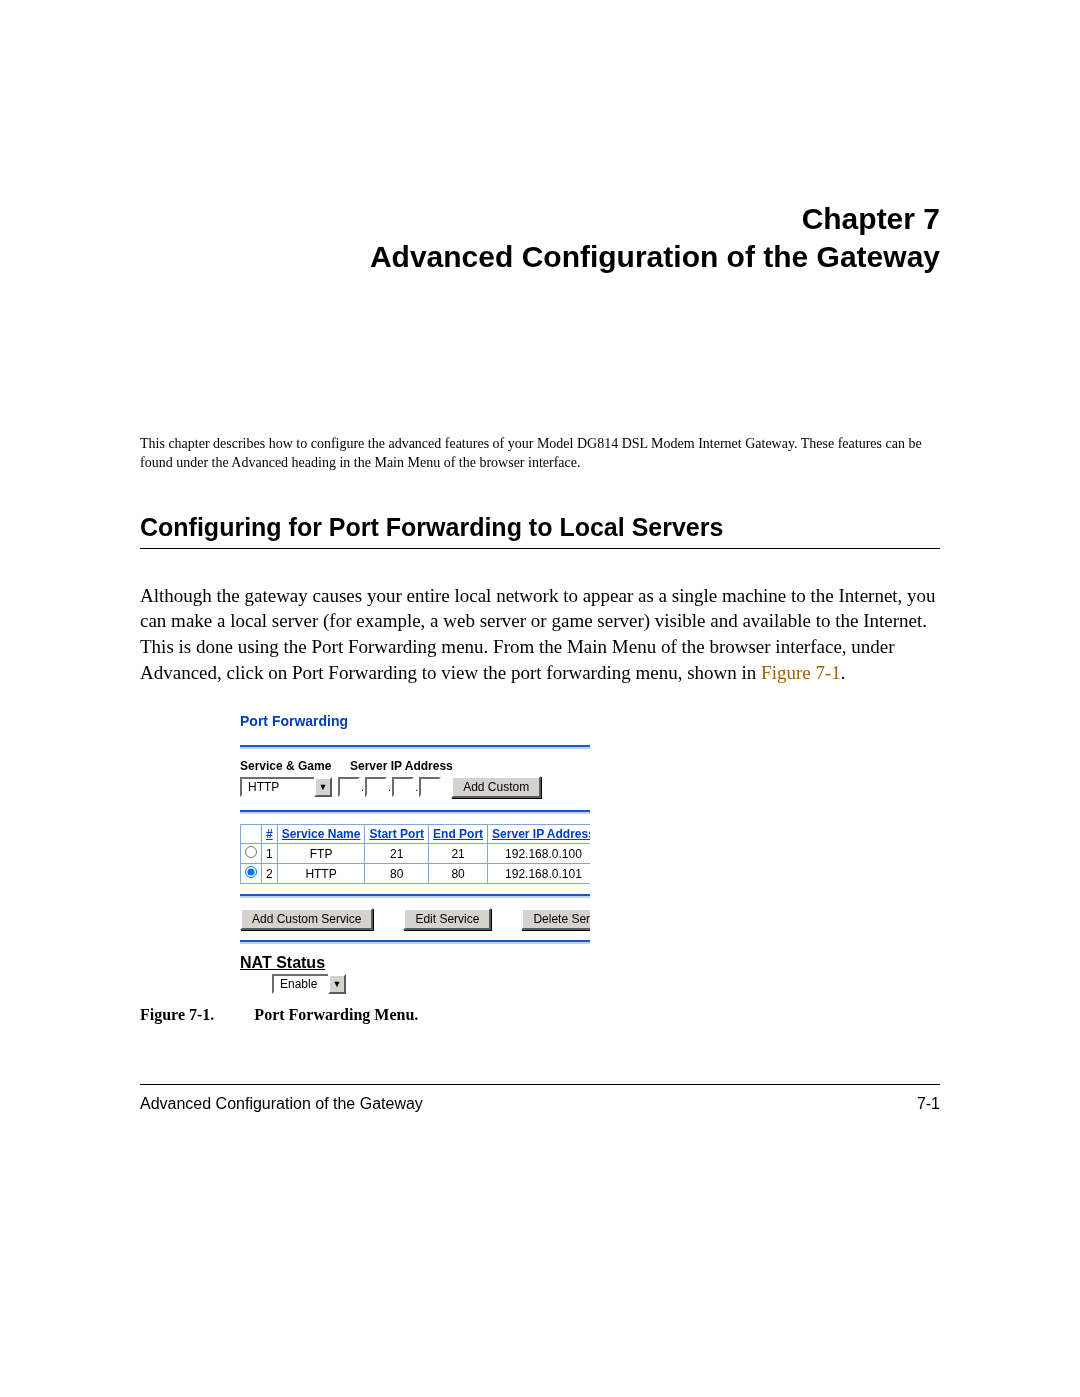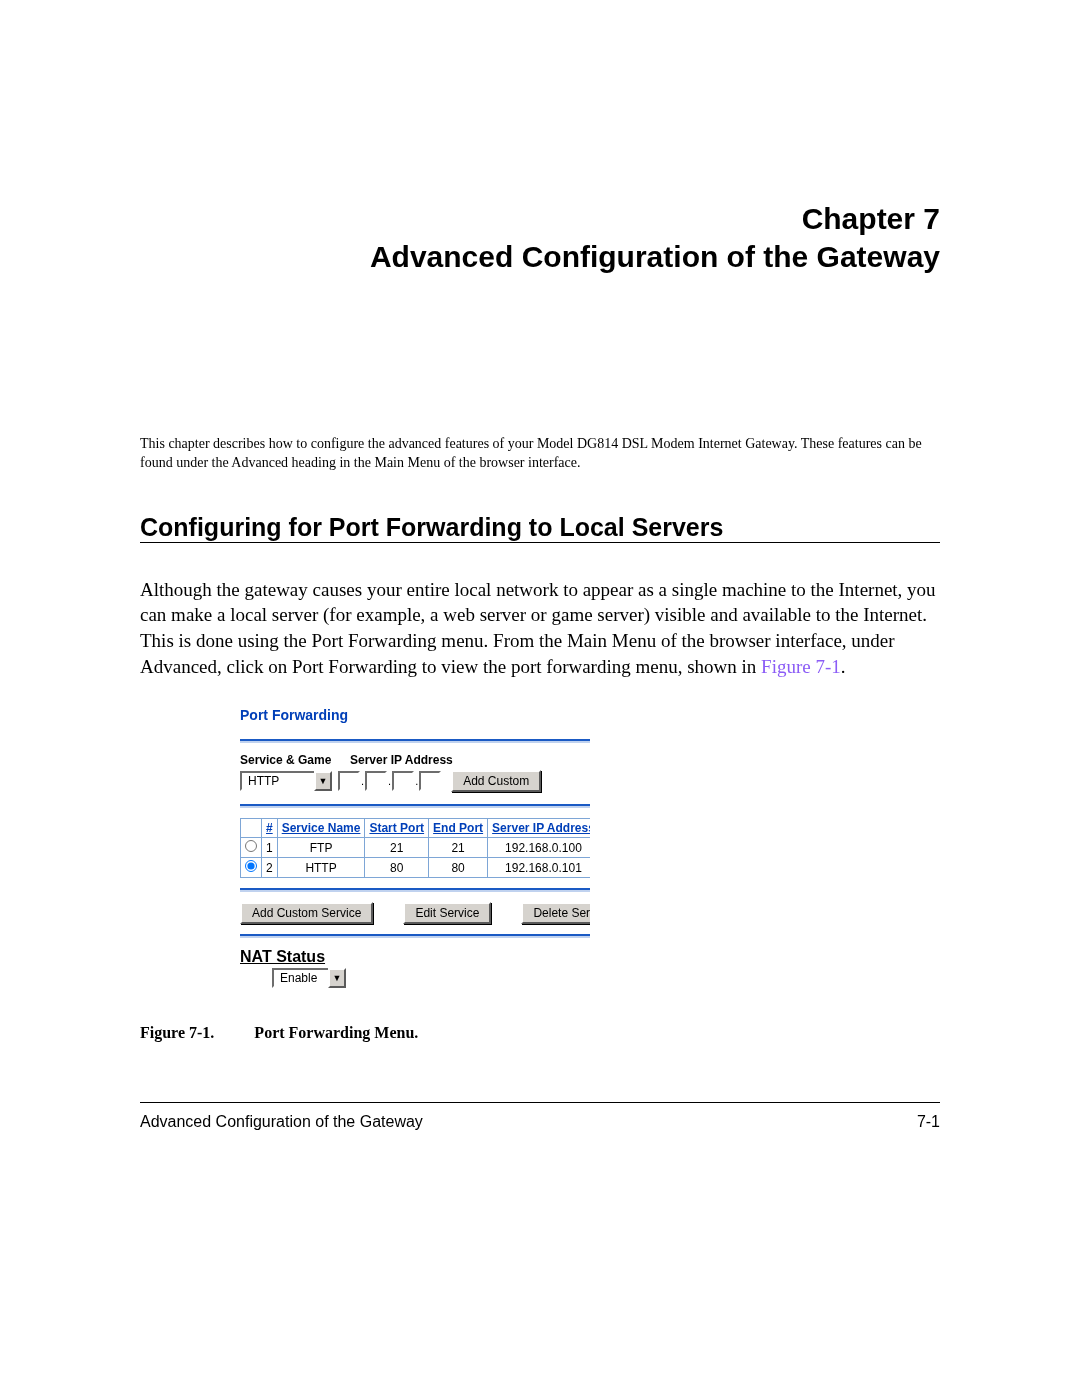--- a/index.html
+++ b/index.html
@@ -24,36 +24,37 @@
   .intro-paragraph {
     font-size: 14px;
     line-height: 1.35;
     margin-bottom: 40px;
     margin-top: 9px;
   }
   .section-heading {
     font-family: Arial, Helvetica, sans-serif;
     font-weight: bold;
     font-size: 25px;
+    padding-bottom: 6px;
     border-bottom: 1.5px solid #000;
     margin-bottom: 34px;
   }
   .body-paragraph {
     font-size: 19px;
     line-height: 1.35;
     margin-bottom: 28px;
   }
   .xref {
-    color: #8b5cf6;
+    color: #a16207;
   }
 
   
   .figure-wrap {
     margin-left: 100px;
-    margin-bottom: 36px;
+    margin-bottom: 12px;
     width: 350px;
     font-family: "MS Sans Serif", Tahoma, Arial, sans-serif;
     font-size: 12px;
     color: #000;
     overflow: hidden;
   }
   .pf-title {
     color: #003fb8;
     font-family: Arial, Helvetica, sans-serif;
     font-weight: bold;

